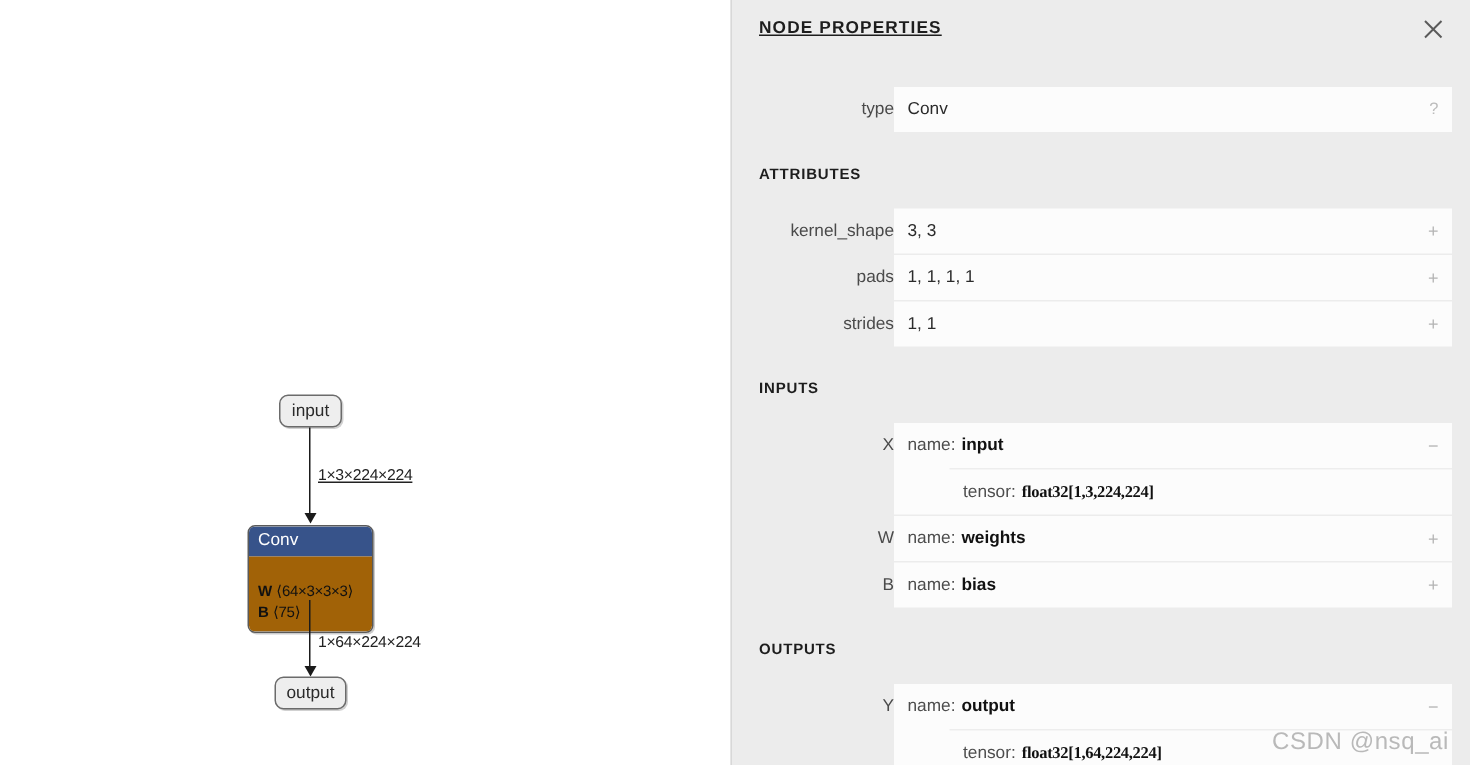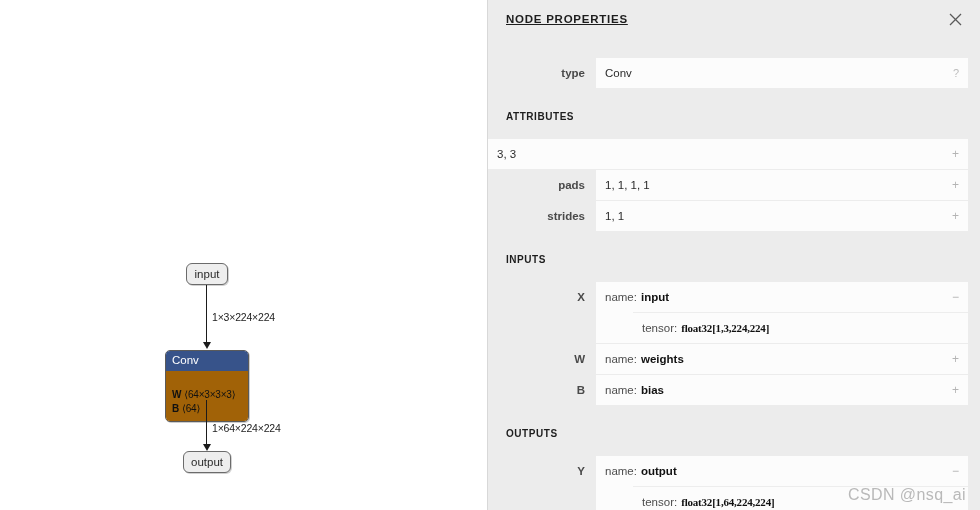--- a/index.html
+++ b/index.html
@@ -91,21 +91,21 @@
   #arrow1 { left: 202.5px; top: 342px; }
   #arrow2 { left: 202.5px; top: 444px; }
 
   .edge-label {
     position: absolute;
     font-size: 10.5px;
     color: #222222;
     letter-spacing: -0.2px;
     white-space: nowrap;
   }
-  #edge-label-1 { left: 212px; top: 311px; }
+  #edge-label-1 { left: 212px; top: 311px; text-decoration: underline; }
   #edge-label-2 { left: 212px; top: 422px; }
 
   
   #sidebar {
     position: absolute;
     left: 487px; top: 0;
     width: 493px;
     height: 510px;
     background: #ececec;
     border-left: 1px solid #d8d8d8;
@@ -149,29 +149,27 @@
 
   .prop-row {
     display: flex;
     align-items: stretch;
     margin-bottom: 1px;
   }
   .prop-name {
     width: 108px;
     min-width: 108px;
     text-align: right;
-    padding-right: 11px;
     font-size: 11.5px;
     color: #4a4a4a;
     box-sizing: border-box;
     display: flex;
     align-items: center;
     justify-content: flex-end;
     height: 30px;
-    font-weight: bold;
   }
   .prop-value {
     flex: 1;
     margin-right: 12px;
     background: #fcfcfc;
     position: relative;
     box-sizing: border-box;
   }
   .pv-line {
     height: 30px;
@@ -236,21 +234,21 @@
 
   <div class="gnode" id="node-conv">
     <div id="conv-header">Conv</div>
     <div id="conv-body">
       <div class="conv-param">
         <b>W</b>
         <span class="dims">⟨64×3×3×3⟩</span>
       </div>
       <div class="conv-param">
         <b>B</b>
-        <span class="dims">⟨64⟩</span>
+        <span class="dims">⟨75⟩</span>
       </div>
     </div>
   </div>
 
   <div class="edge" id="edge2"></div>
   <div class="arrow" id="arrow2"></div>
   <div class="edge-label" id="edge-label-2">1×64×224×224</div>
 
   <div class="gnode io-node" id="node-output">
     <span>output</span>
@@ -277,20 +275,21 @@
       <div class="pv-line">Conv</div>
       <div class="row-action q">?</div>
     </div>
   </div>
 
   <div class="gap-xl"></div>
   <div class="section-title">ATTRIBUTES</div>
   <div class="gap-l"></div>
 
   <div class="prop-row">
+    <div class="prop-name">kernel_shape</div>
     <div class="prop-value">
       <div class="pv-line">3, 3</div>
       <div class="row-action">+</div>
     </div>
   </div>
 
   <div class="prop-row">
     <div class="prop-name">pads</div>
     <div class="prop-value">
       <div class="pv-line">1, 1, 1, 1</div>

